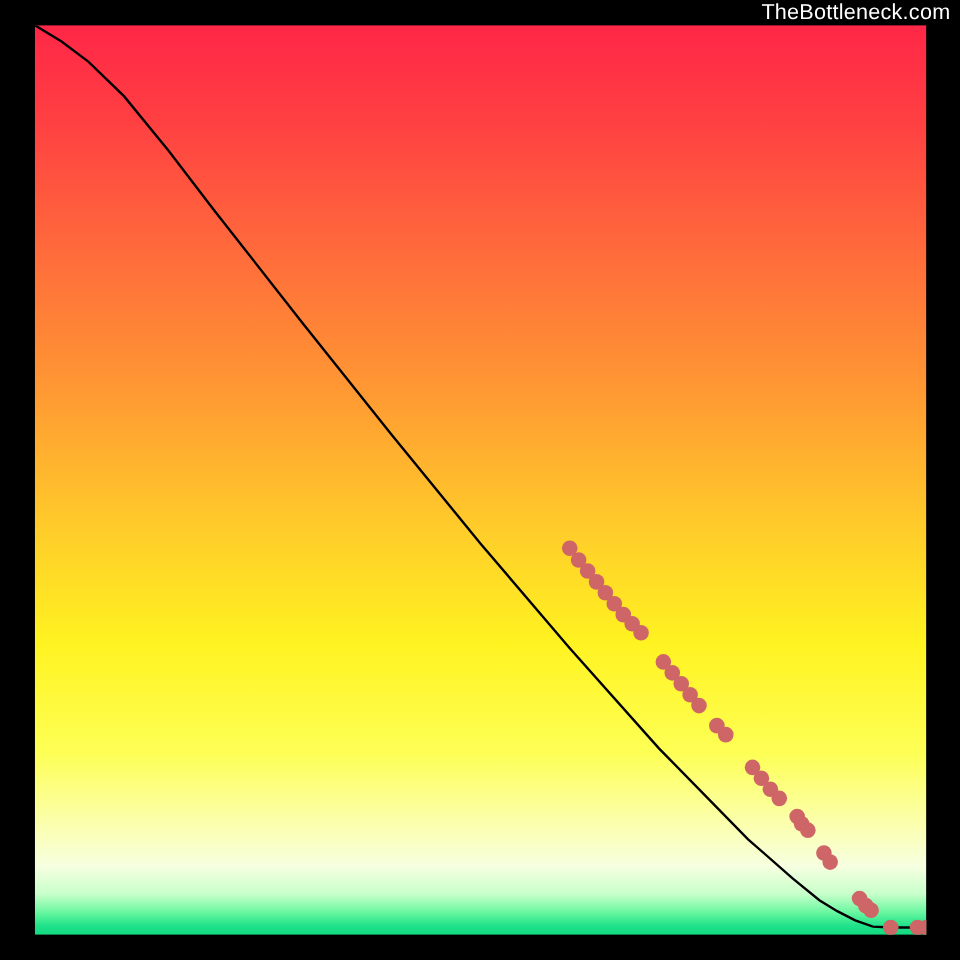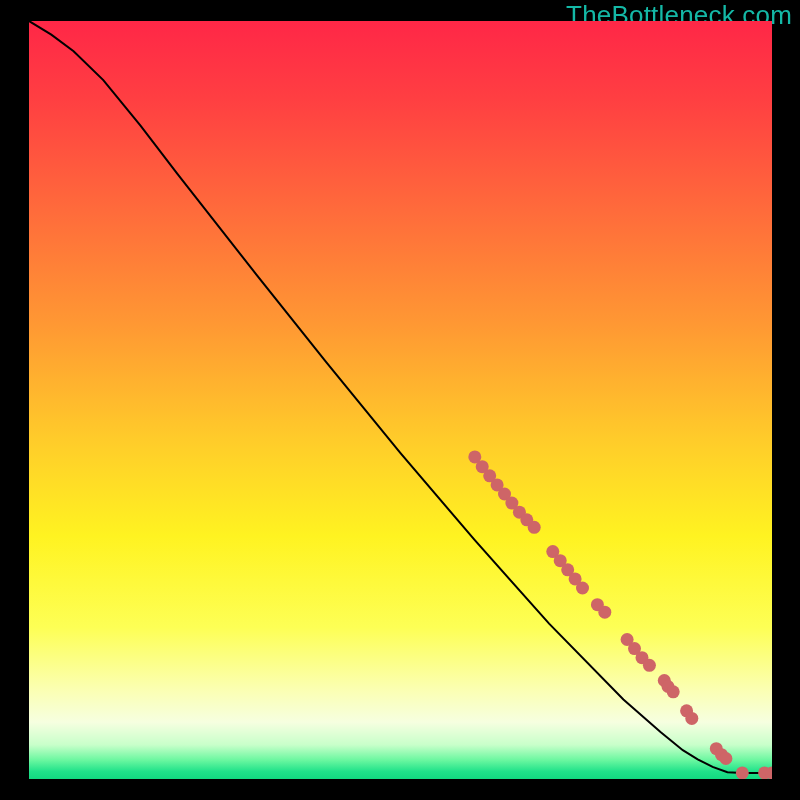--- a/index.html
+++ b/index.html
@@ -23,22 +23,22 @@
     position: absolute;
     top: 21px;
     left: 29px;
     width: 743px;
     height: 758px;
   }
   .watermark {
     position: absolute;
     top: 0px;
     right: 8px;
-    color: #14b8a6;
-    font-size: 26px;
+    color: #ffffff;
+    font-size: 18px;
     font-weight: 500;
     letter-spacing: 0.2px;
     font-family: Arial, Helvetica, sans-serif;
   }
   svg {
     display: block;
   }
 </style>
 </head>
 <body>

